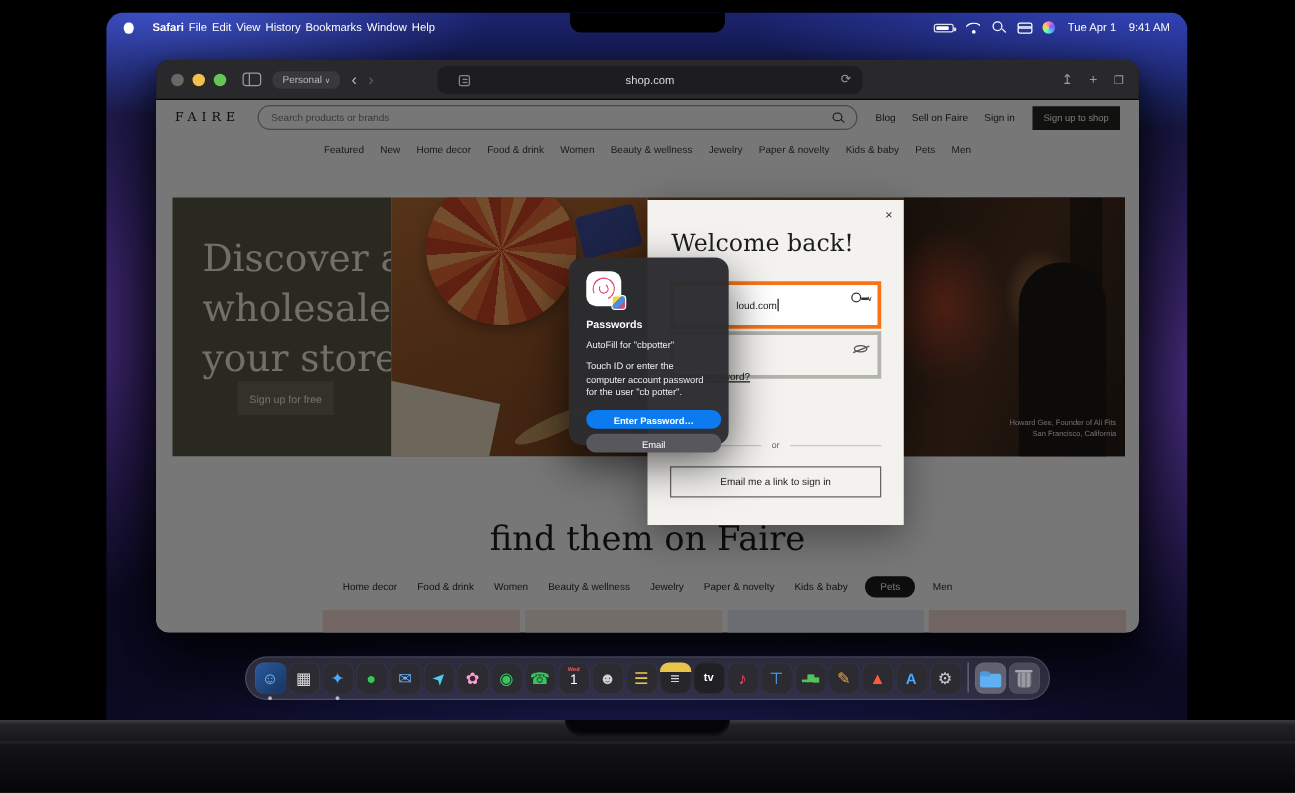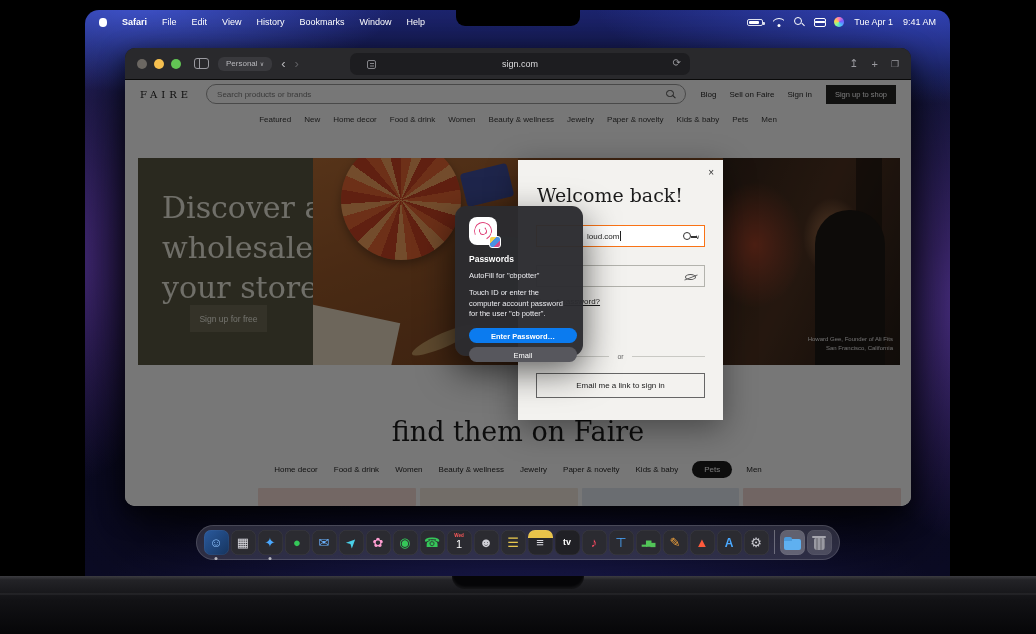--- a/index.html
+++ b/index.html
@@ -117,21 +117,21 @@
   .pcard{flex:1;border-radius:1px;}
   .pc1{background:#f5dcd4;} .pc2{background:#f3e9dd;} .pc3{background:#e2e9f1;} .pc4{background:#f2d8d2;}
 
   .overlay{position:absolute;inset:0;background:rgba(8,8,8,.55);z-index:5;}
 
   
   .modal{position:absolute;left:393px;top:80px;width:205px;height:260px;background:#f3f2ef;z-index:6;
          box-shadow:0 8px 30px rgba(0,0,0,.4);}
   .mclose{position:absolute;top:8px;right:9px;font-size:10px;color:#333;line-height:1;}
   .mtitle{position:absolute;left:19px;top:24px;font-family:"DejaVu Serif",serif;font-size:19px;color:#1c1c1c;}
-  .field{position:absolute;left:18px;width:169px;height:22px;border:1px solid #f97316;background:#fff;
+  .field{position:absolute;left:18px;width:169px;height:38px;border:3px solid #f97316;background:#fff;
          font-size:8px;color:#222;display:flex;align-items:center;}
   .f-email{top:65px;padding-left:50px;}
   .f-pass{top:105px;background:transparent;border-color:#b3b3ad;}
   .caret{display:inline-block;width:1px;height:10px;background:#222;margin-left:1px;}
   .keywrap{position:absolute;right:5px;top:5px;width:16px;height:12px;}
   .keyicon{position:absolute;left:0;top:1px;width:8px;height:8px;border:1.3px solid #333;border-radius:50%;}
   .keyicon::after{content:"";position:absolute;left:7px;top:3px;width:6px;height:1.5px;background:#333;}
   .keychev{position:absolute;right:-1px;top:2px;font-size:6px;color:#333;}
   .eye{position:absolute;right:8px;top:8px;width:11px;height:6px;border:1px solid #555;border-radius:50%;}
   .eye::after{content:"";position:absolute;left:-2px;top:2px;width:14px;height:1px;background:#555;transform:rotate(-22deg);}
@@ -200,21 +200,21 @@
 </style>
 </head>
 <body>
 
 <div class="stage">
   <div class="screen">
 
     <div class="menubar">
       <div class="menus">
         <span class="apple"></span>
-        <span style="display:flex;gap:15px;">
+        <span style="display:flex;gap:4px;">
 
         <span class="mi">Safari</span>
             <span class="mi">File</span>
             <span class="mi">Edit</span>
             <span class="mi">View</span>
             <span class="mi">History</span>
             <span class="mi">Bookmarks</span>
             <span class="mi">Window</span>
             <span class="mi">Help</span>
           </span>
@@ -240,21 +240,21 @@
         </div>
         <span class="sbicon"></span>
         <span class="profile">
           <span>Personal</span>
           <span style="font-size:6px;">∨</span>
         </span>
         <span class="navarrow" style="color:#b8b8bc">‹</span>
         <span class="navarrow" style="color:#5f5f63">›</span>
         <div class="addr">
           <span class="pagetool"></span>
-          <span>sign.com</span>
+          <span>shop.com</span>
           <span class="reload">⟳</span>
         </div>
         <div class="winbtns">
           <span>↥</span>
           <span>+</span>
           <span style="font-size:9px;">❐</span>
         </div>
       </div>
 
       <div class="page">

